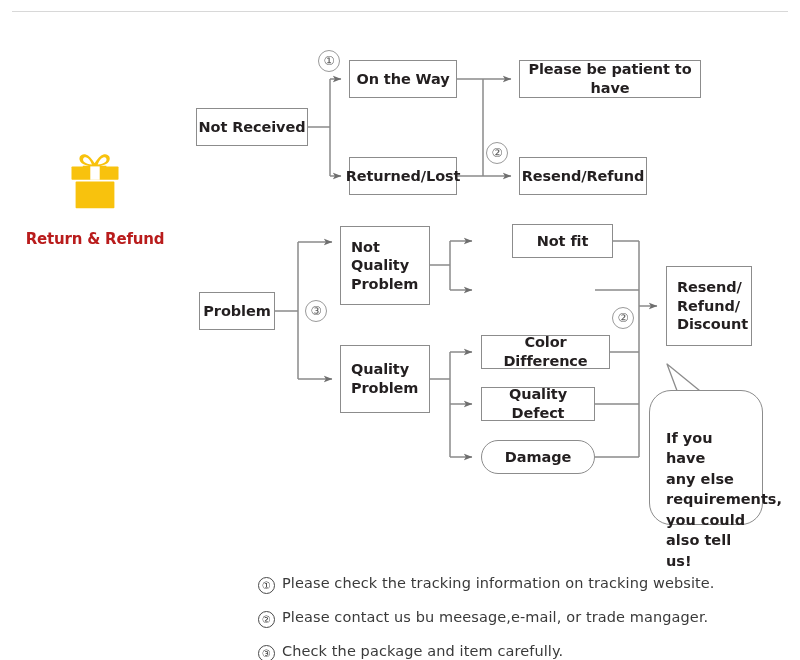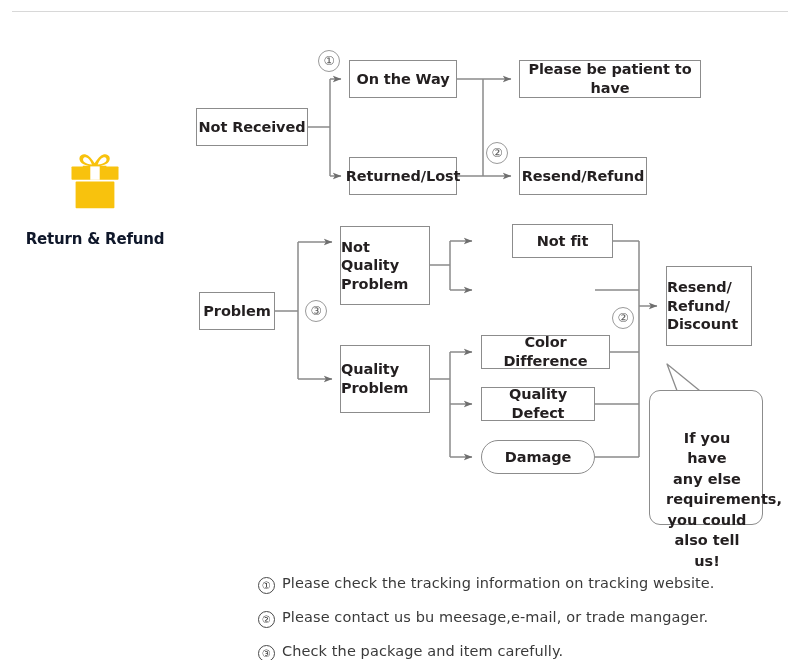--- a/index.html
+++ b/index.html
@@ -21,47 +21,47 @@
     pointer-events:none;}
 
   
   .node{
     position:absolute;box-sizing:border-box;
     border:1px solid #8c8c8c;background:#fff;
     display:flex;align-items:center;justify-content:center;
     font-weight:700;letter-spacing:-0.1px;
     color:#231f20;text-align:center;line-height:1.28;
   }
-  .node.left-al{justify-content:flex-start;text-align:left;padding-left:0;}
+  .node.left-al{justify-content:flex-start;text-align:left;padding-left:10px;}
 
   
   .brand{position:absolute;left:20px;top:150px;width:150px;text-align:center;}
   .brand .ico{display:block;margin:0 auto;}
   .brand .cap{
     display:block;margin-top:14px;font-weight:700;font-size:15px;
-    color:#0f172a;letter-spacing:-0.2px;
+    color:#b91c1c;letter-spacing:-0.2px;
   }
 
   
   .circ{
     position:absolute;box-sizing:border-box;
     width:22px;height:22px;border-radius:50%;
     border:1.4px solid #9a9a9a;background:#fff;
     color:#5d5d5d;font-size:12.5px;font-weight:400;
     display:flex;align-items:center;justify-content:center;
     line-height:1;
   }
 
   
   .bubble{
     position:absolute;box-sizing:border-box;
-    border:1.3px solid #8c8c8c;border-radius:11px;background:#fff;
+    border:1.3px solid #8c8c8c;border-radius:22px;background:#fff;
     padding:16px 14px 10px 16px;
     font-size:14.5px;font-weight:700;line-height:1.42;
-    color:#231f20;white-space:pre-line;text-align:center;
+    color:#231f20;white-space:pre-line;
   }
 
   
   .notes{position:absolute;left:258px;top:576px;width:520px;}
   .note{
     display:flex;align-items:flex-start;gap:7px;
     font-size:14.5px;line-height:1;margin-bottom:16px;color:#3a3a3a;
   }
   .note .marker{
     flex:0 0 auto;width:15px;height:15px;border-radius:50%;

